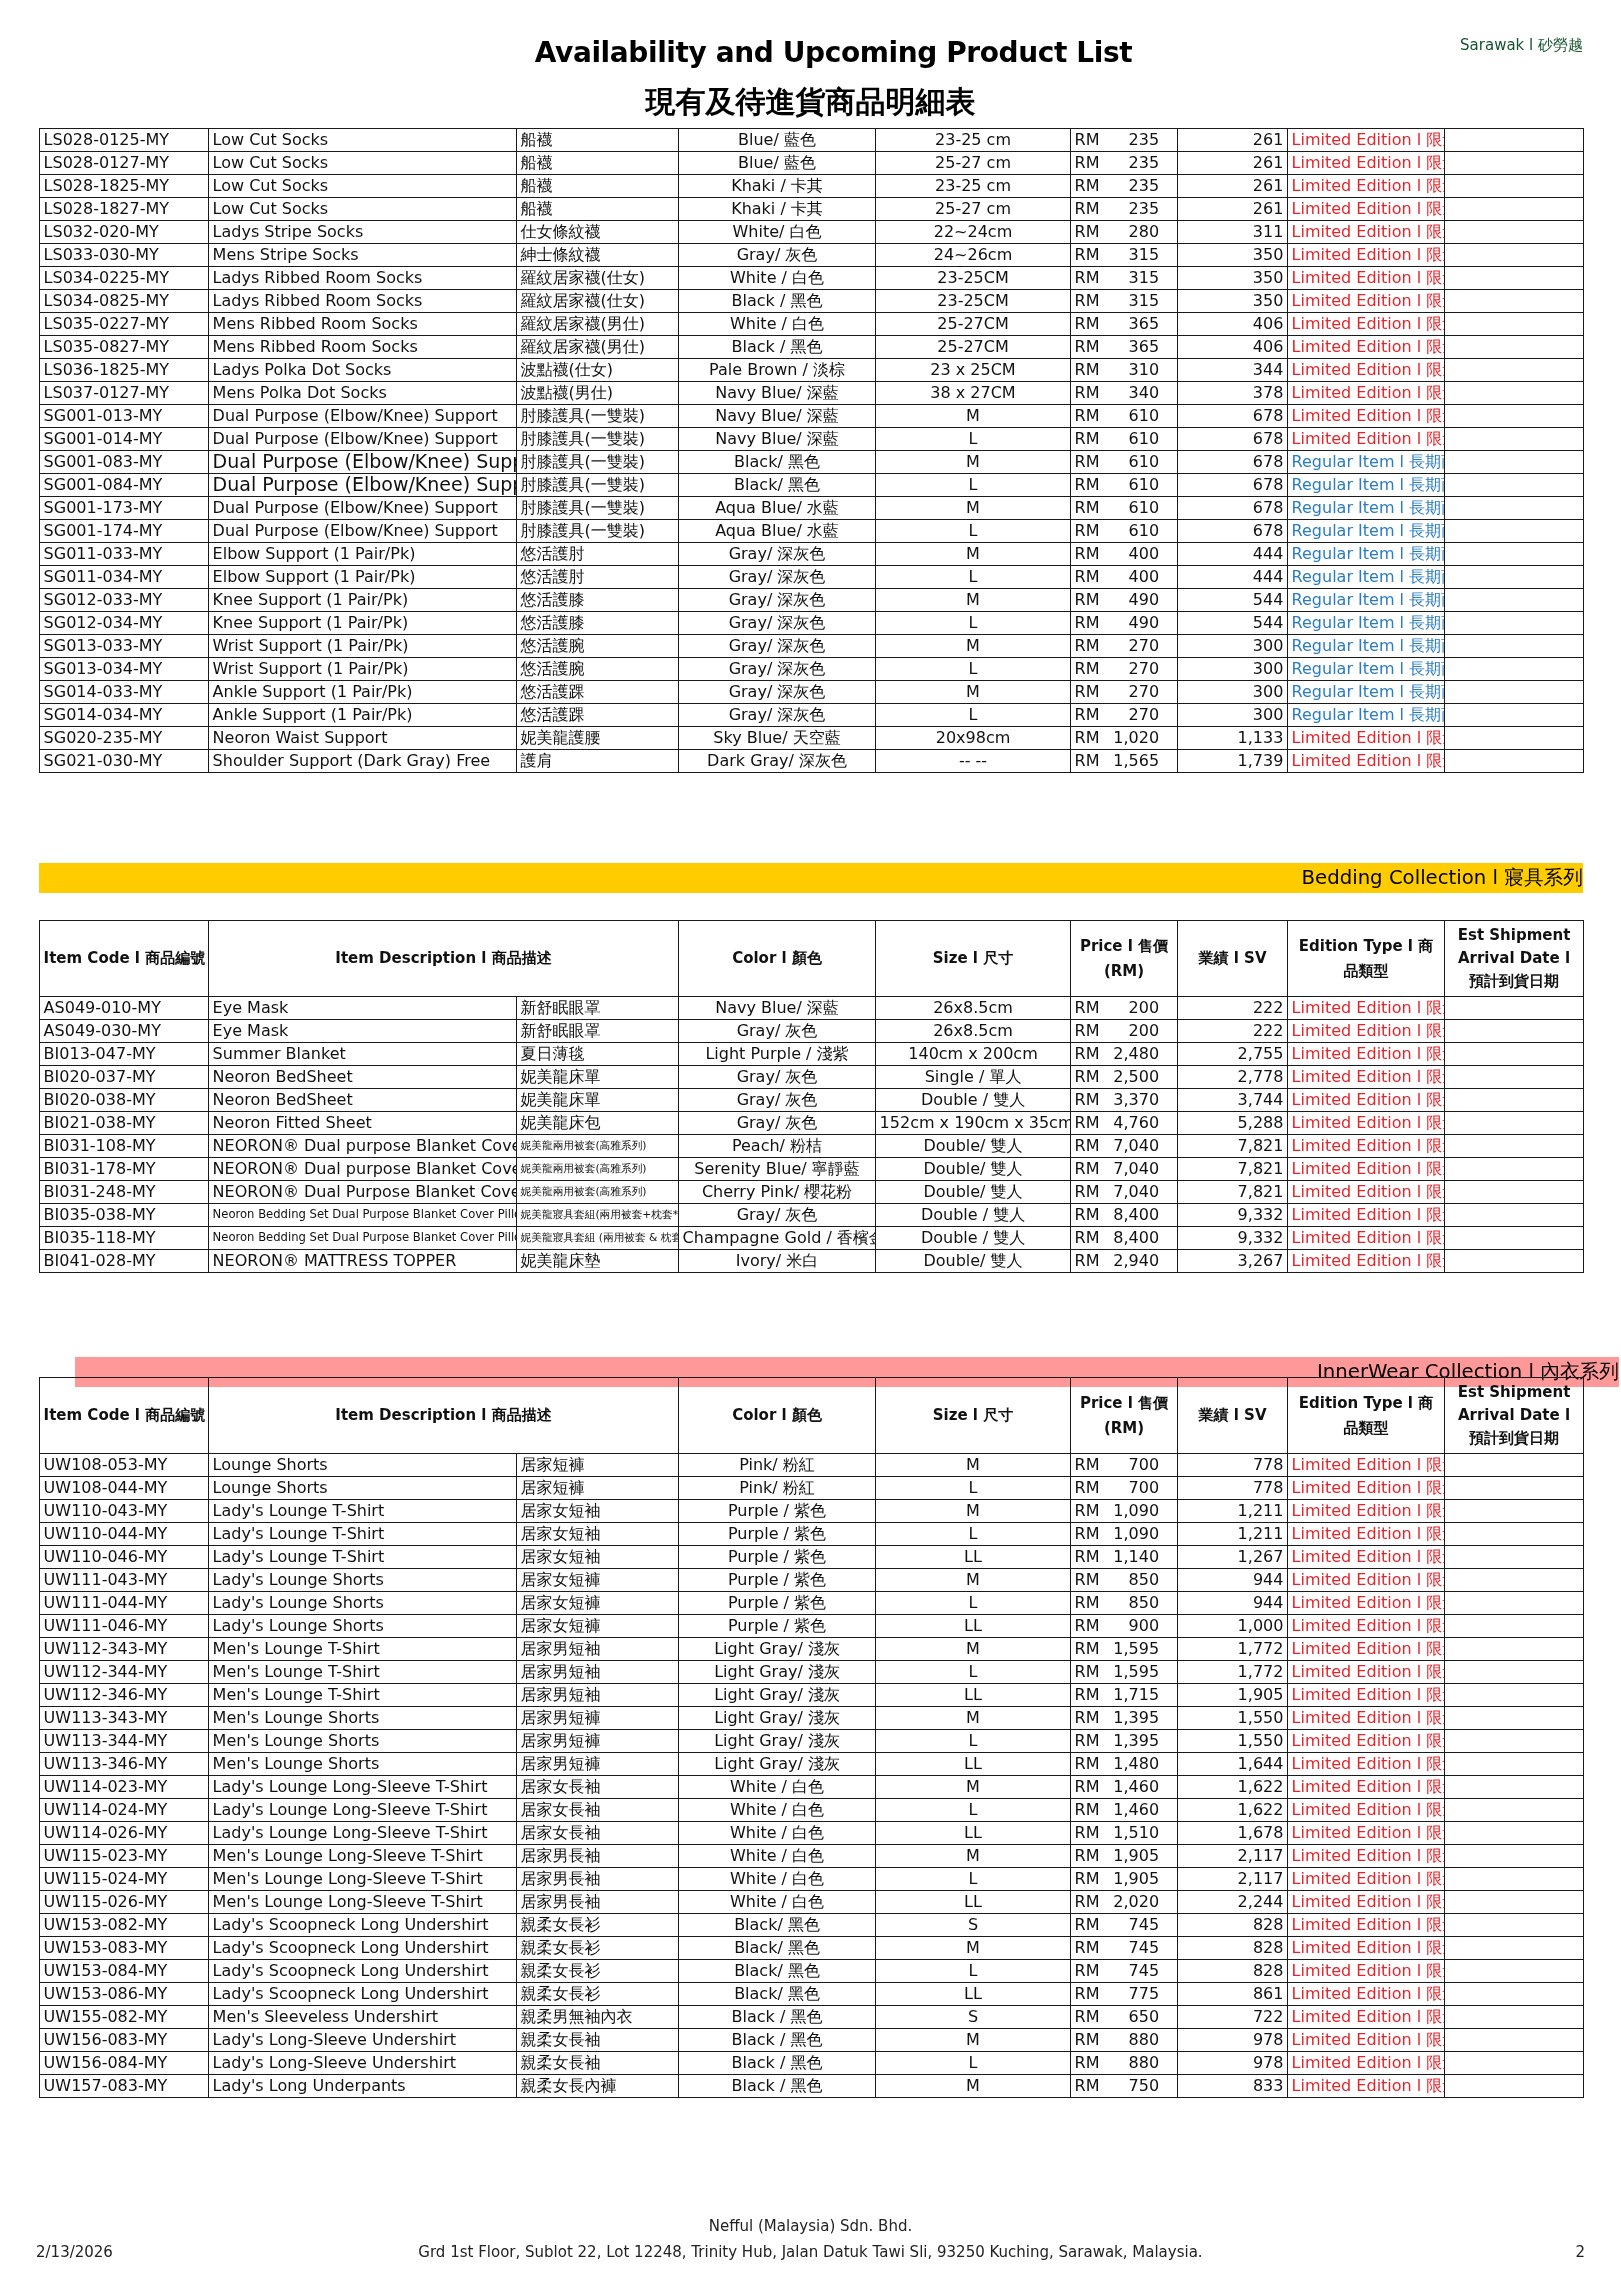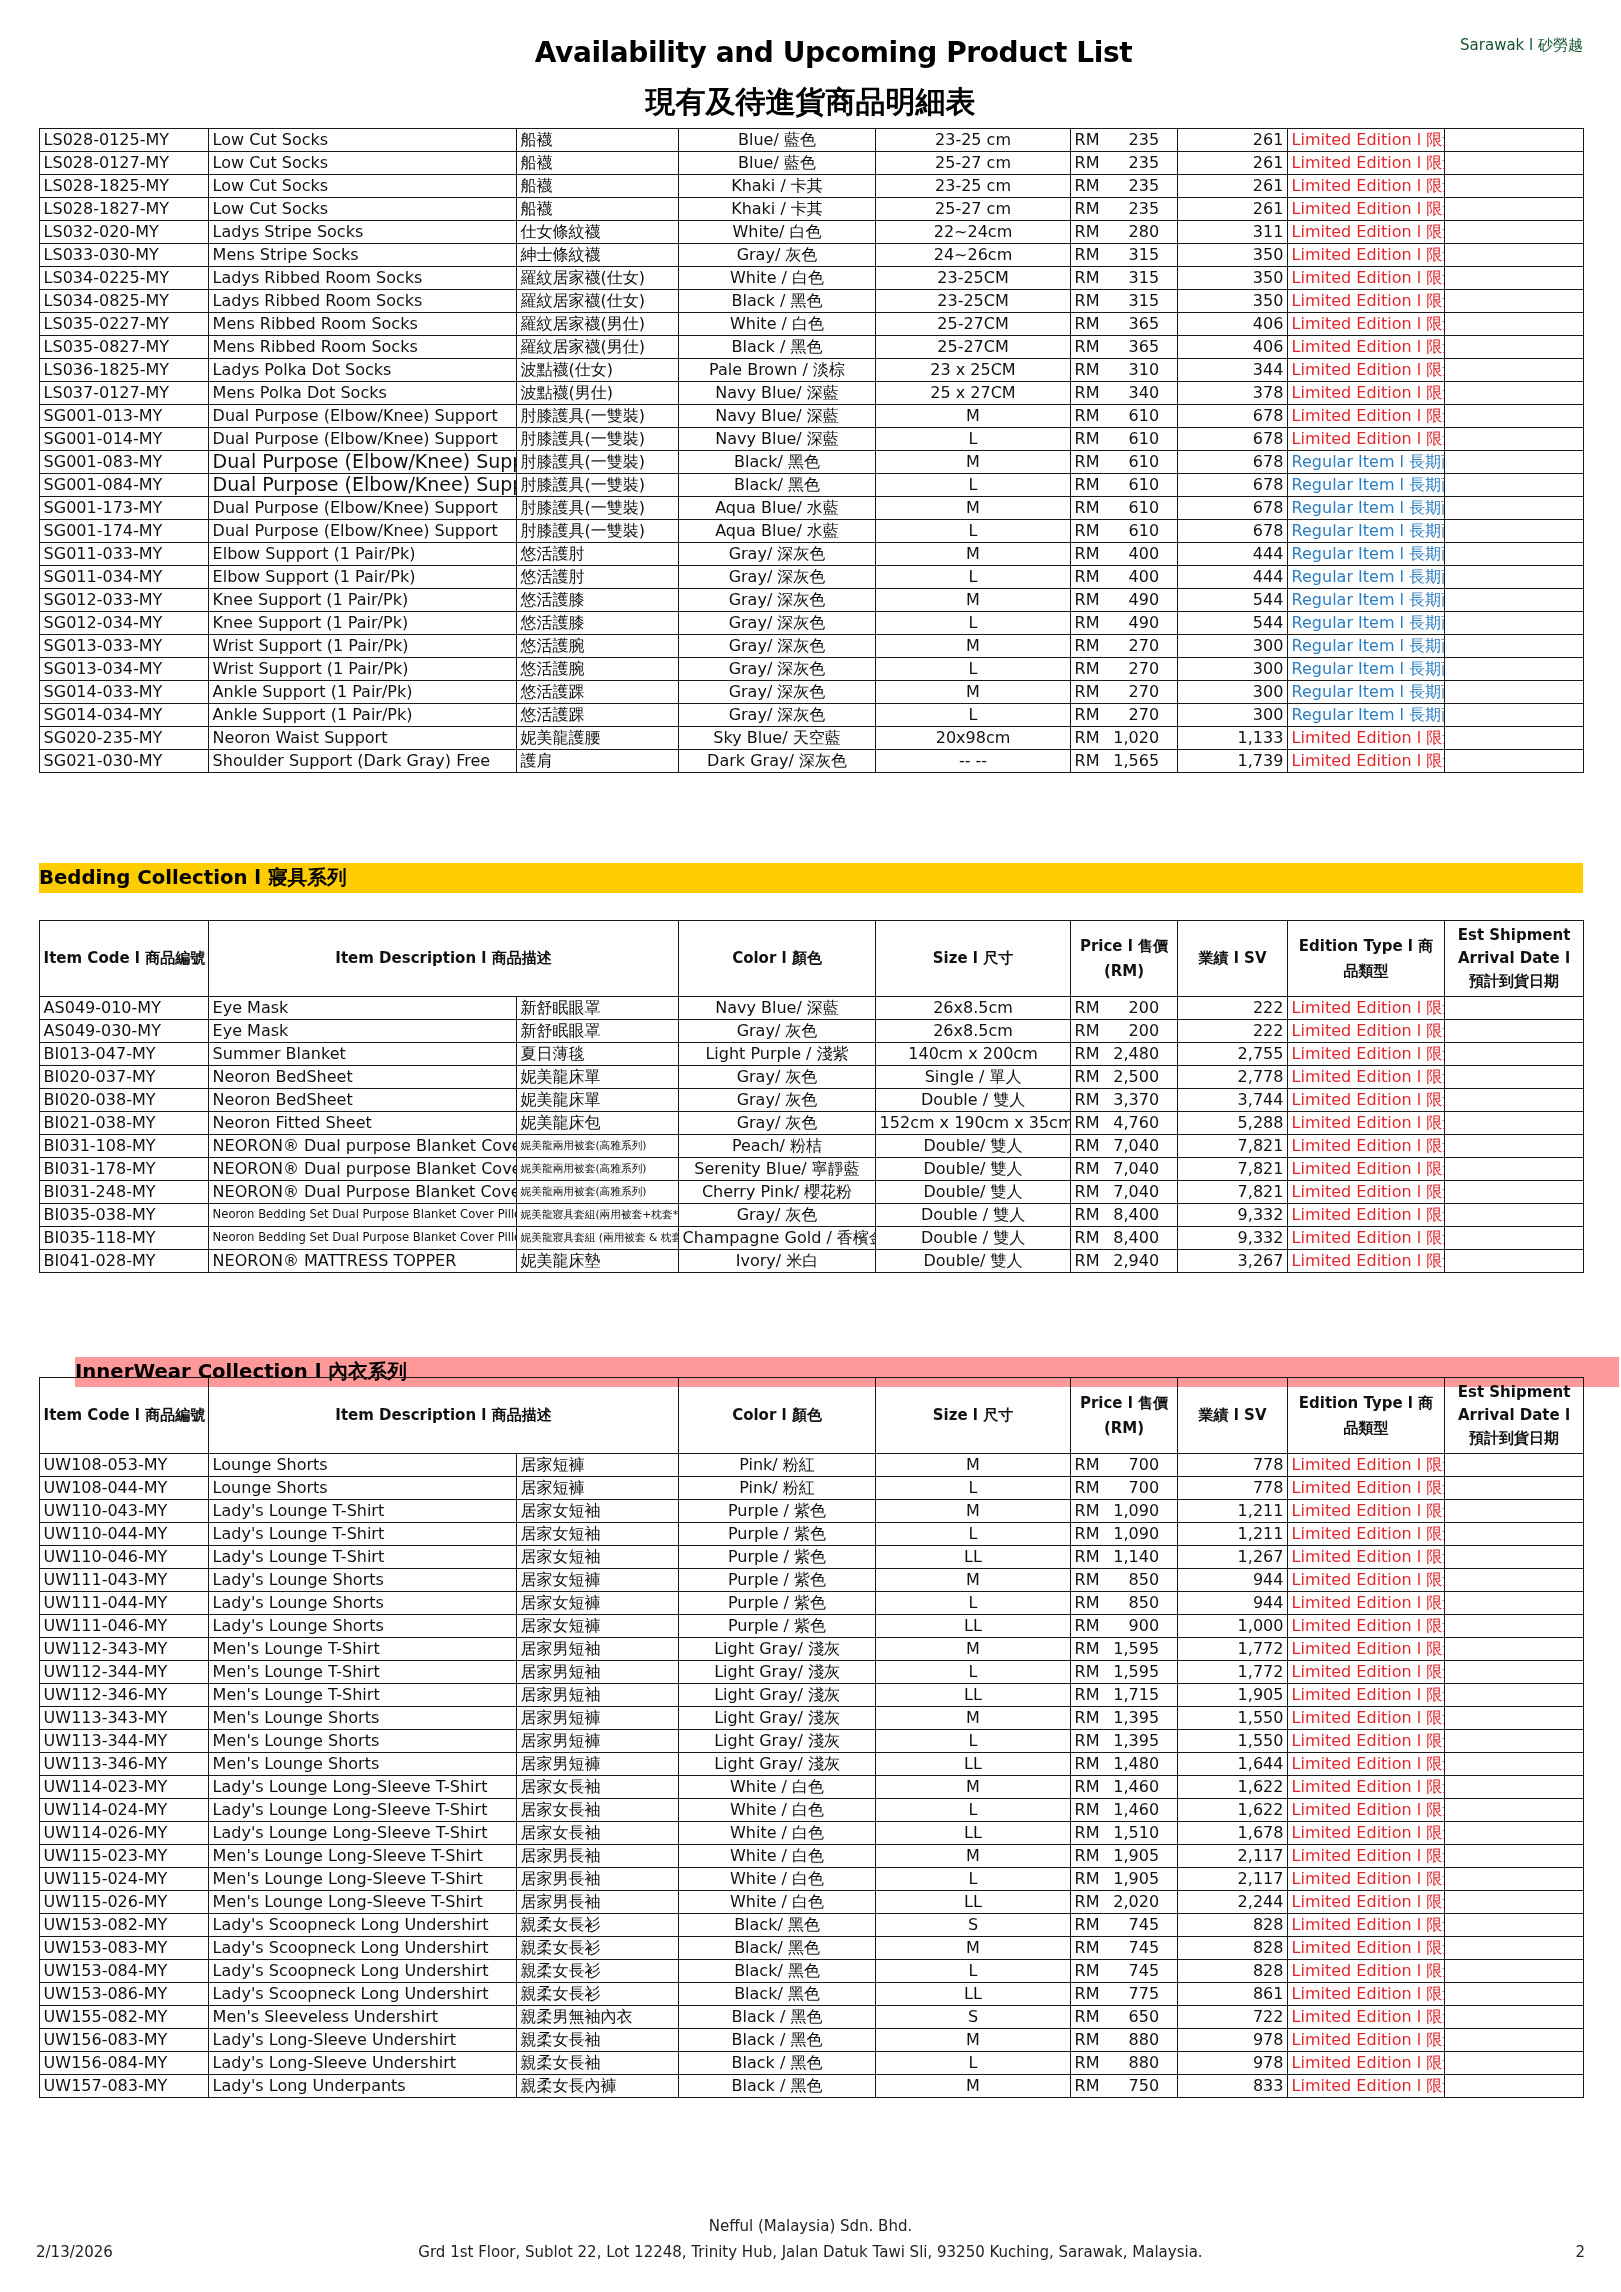--- a/index.html
+++ b/index.html
@@ -22,22 +22,22 @@
   td.desc-en.small { font-size:19px; }
   td.center { text-align:center; }
   td.price { padding:0 5.4px; }
   td.price .cur { float:left; }
   td.price .amt { float:right; margin-right:14.3px; }
   td.sv { text-align:right; padding-right:7.2px; }
   td.edition { font-size:12.5px; }
   td.edition.limited { color:#e0262c; }
   td.edition.regular { color:#2a7cc1; }
 
-  .section-bar { position:absolute; left:39px; width:1544px; height:30px; text-align:left;
-                 font-size:19.7px; font-weight:bold; line-height:30px; color:#000; }
+  .section-bar { position:absolute; left:39px; width:1544px; height:30px; text-align:right;
+                 font-size:19.7px; font-weight:normal; line-height:30px; color:#000; }
   .section-bar.bedding { top:863px; background:#ffcc00; }
   .section-bar.inner { top:1357px; background:#ff9999;margin-left:36px; }
 
   .footer { position:absolute; left:0; width:1621px; text-align:center; font-size:15px; color:#222; }
   .footer.company { top:2217px; }
   .footer.address { top:2243px; }
   .footer-date { position:absolute; left:36px; top:2243px; font-size:15px; color:#222; }
   .footer-page { position:absolute; right:36px; top:2243px; font-size:15px; color:#222; }
 </style>
 </head>
@@ -212,21 +212,21 @@
         </td>
         <td class="sv">344</td>
         <td class="edition limited" style="color: rgb(224, 38, 44);">Limited Edition l 限量商品</td>
         <td class=""></td>
       </tr>
       <tr>
         <td class="code">LS037-0127-MY</td>
         <td class="desc-en">Mens Polka Dot Socks</td>
         <td class="desc-zh">波點襪(男仕)</td>
         <td class="center">Navy Blue/ 深藍</td>
-        <td class="center">25 x 27CM</td>
+        <td class="center">38 x 27CM</td>
         <td class="price">
           <span class="cur">RM</span>
           <span class="amt">340</span>
         </td>
         <td class="sv">378</td>
         <td class="edition limited" style="color: rgb(224, 38, 44);">Limited Edition l 限量商品</td>
         <td class=""></td>
       </tr>
       <tr>
         <td class="code">SG001-013-MY</td>

